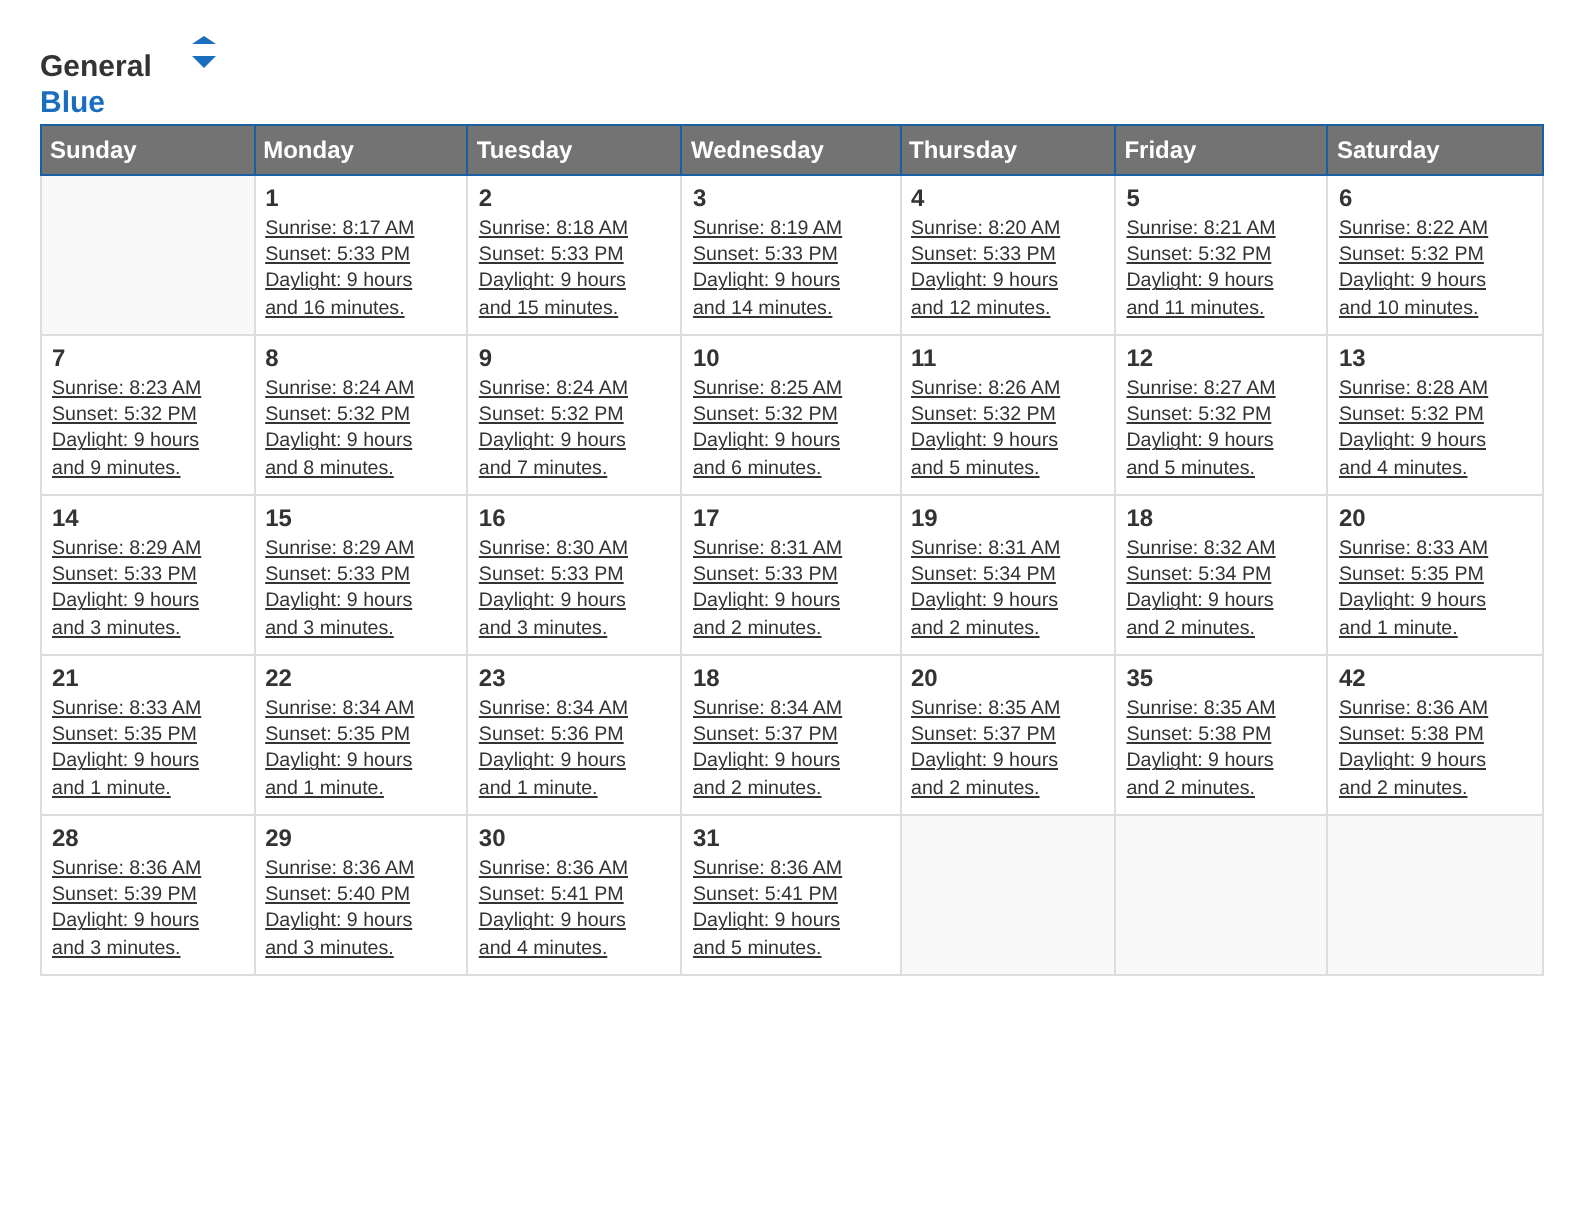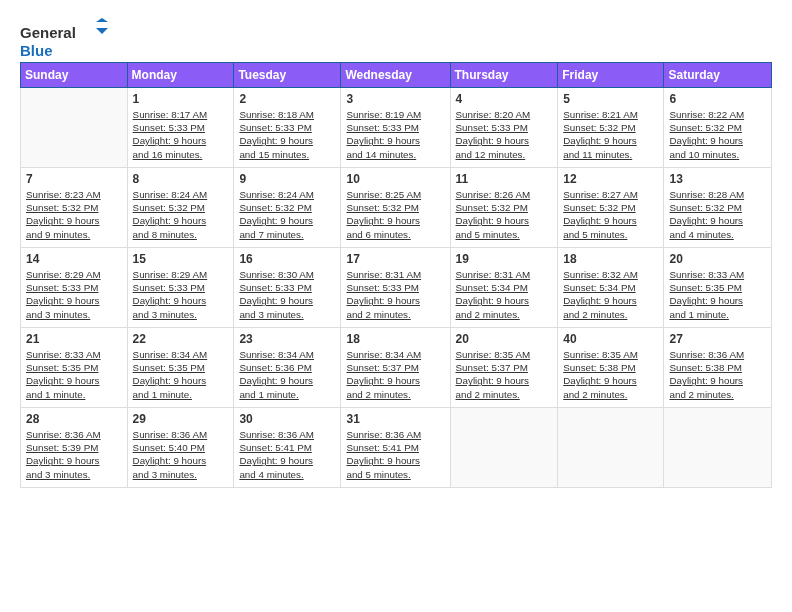--- a/index.html
+++ b/index.html
@@ -36,21 +36,21 @@
     .location {
       font-size: 14px;
       color: #555;
     }
     .calendar {
       width: 100%;
       border-collapse: collapse;
       font-size: 10.5px;
     }
     .calendar thead tr th {
-      background-color: #8b5cf6;
+      background-color: #737373;
       color: white;
       padding: 5px 4px;
       text-align: left;
       font-size: 12px;
       font-weight: bold;
       border: 1px solid #1a5fa0;
     }
     .calendar tbody tr td {
       vertical-align: top;
       padding: 4px 5px;
@@ -210,25 +210,25 @@
           </td>
           <td>
             <span class="day-number">18</span>
             <div class="cell-text">Sunrise: 8:34 AM<br>Sunset: 5:37 PM<br>Daylight: 9 hours<br>and 2 minutes.</div>
           </td>
           <td>
             <span class="day-number">20</span>
             <div class="cell-text">Sunrise: 8:35 AM<br>Sunset: 5:37 PM<br>Daylight: 9 hours<br>and 2 minutes.</div>
           </td>
           <td>
-            <span class="day-number">40</span>
+            <span class="day-number">35</span>
             <div class="cell-text">Sunrise: 8:35 AM<br>Sunset: 5:38 PM<br>Daylight: 9 hours<br>and 2 minutes.</div>
           </td>
           <td>
-            <span class="day-number">27</span>
+            <span class="day-number">42</span>
             <div class="cell-text">Sunrise: 8:36 AM<br>Sunset: 5:38 PM<br>Daylight: 9 hours<br>and 2 minutes.</div>
           </td>
         </tr>
         <tr>
           <td>
             <span class="day-number">28</span>
             <div class="cell-text">Sunrise: 8:36 AM<br>Sunset: 5:39 PM<br>Daylight: 9 hours<br>and 3 minutes.</div>
           </td>
           <td>
             <span class="day-number">29</span>

